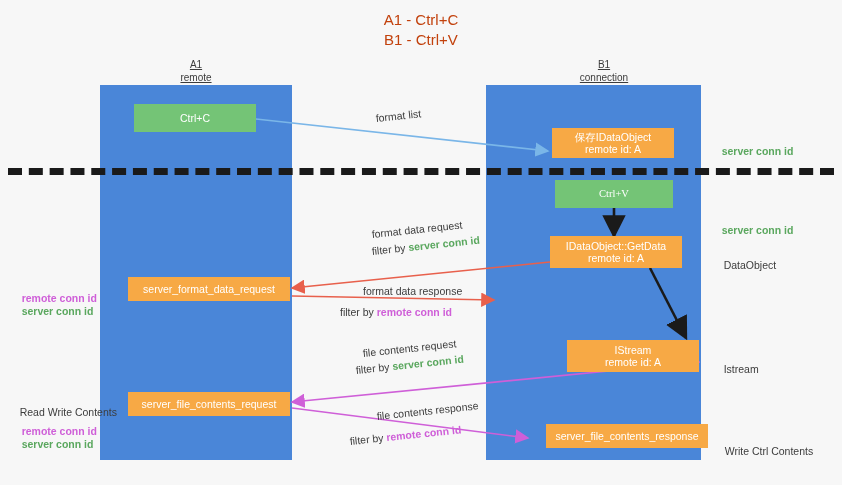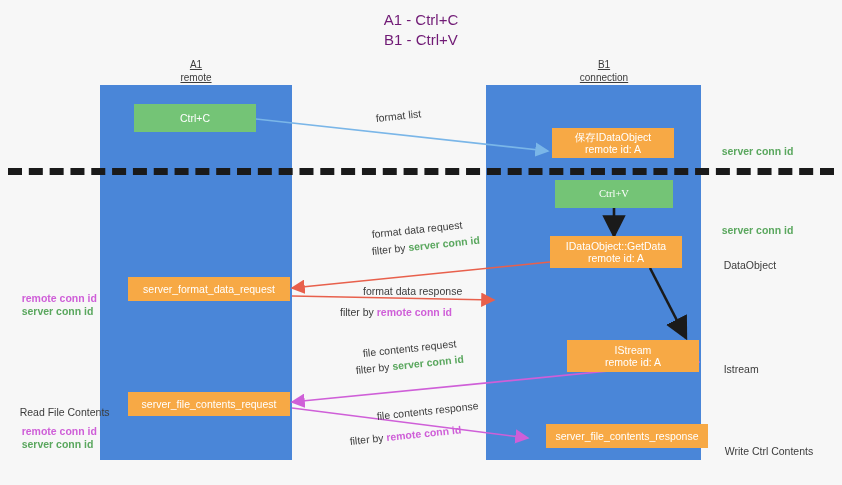--- a/index.html
+++ b/index.html
@@ -32,21 +32,21 @@
   }
   .col-head-a { left: 140px; top: 58px; width: 112px; }
   .col-head-b { left: 548px; top: 58px; width: 112px; }
 
   .title {
     position: absolute;
     left: 0;
     top: 10px;
     width: 842px;
     text-align: center;
-    color: #701a75;
+    color: #c2410c;
     font-size: 15px;
     line-height: 20px;
   }
   .title div { white-space: pre; }
 
   .box {
     position: absolute;
     box-sizing: border-box;
     display: flex;
     flex-direction: column;
@@ -237,21 +237,21 @@
   </div>
 
   <div class="side-label c-magenta" style="left:10px; top:279px;">
     <span>remote conn id</span>
   </div>
   <div class="side-label c-green" style="left:10px; top:292px;">
     <span>server conn id</span>
   </div>
 
   <div class="side-label c-dark" style="left:8px; top:393px;">
-    <span>Read File Contents</span>
+    <span>Read Write Contents</span>
   </div>
   <div class="side-label c-magenta" style="left:10px; top:412px;">
     <span>remote conn id</span>
   </div>
   <div class="side-label c-green" style="left:10px; top:425px;">
     <span>server conn id</span>
   </div>
 
 </div>
 

